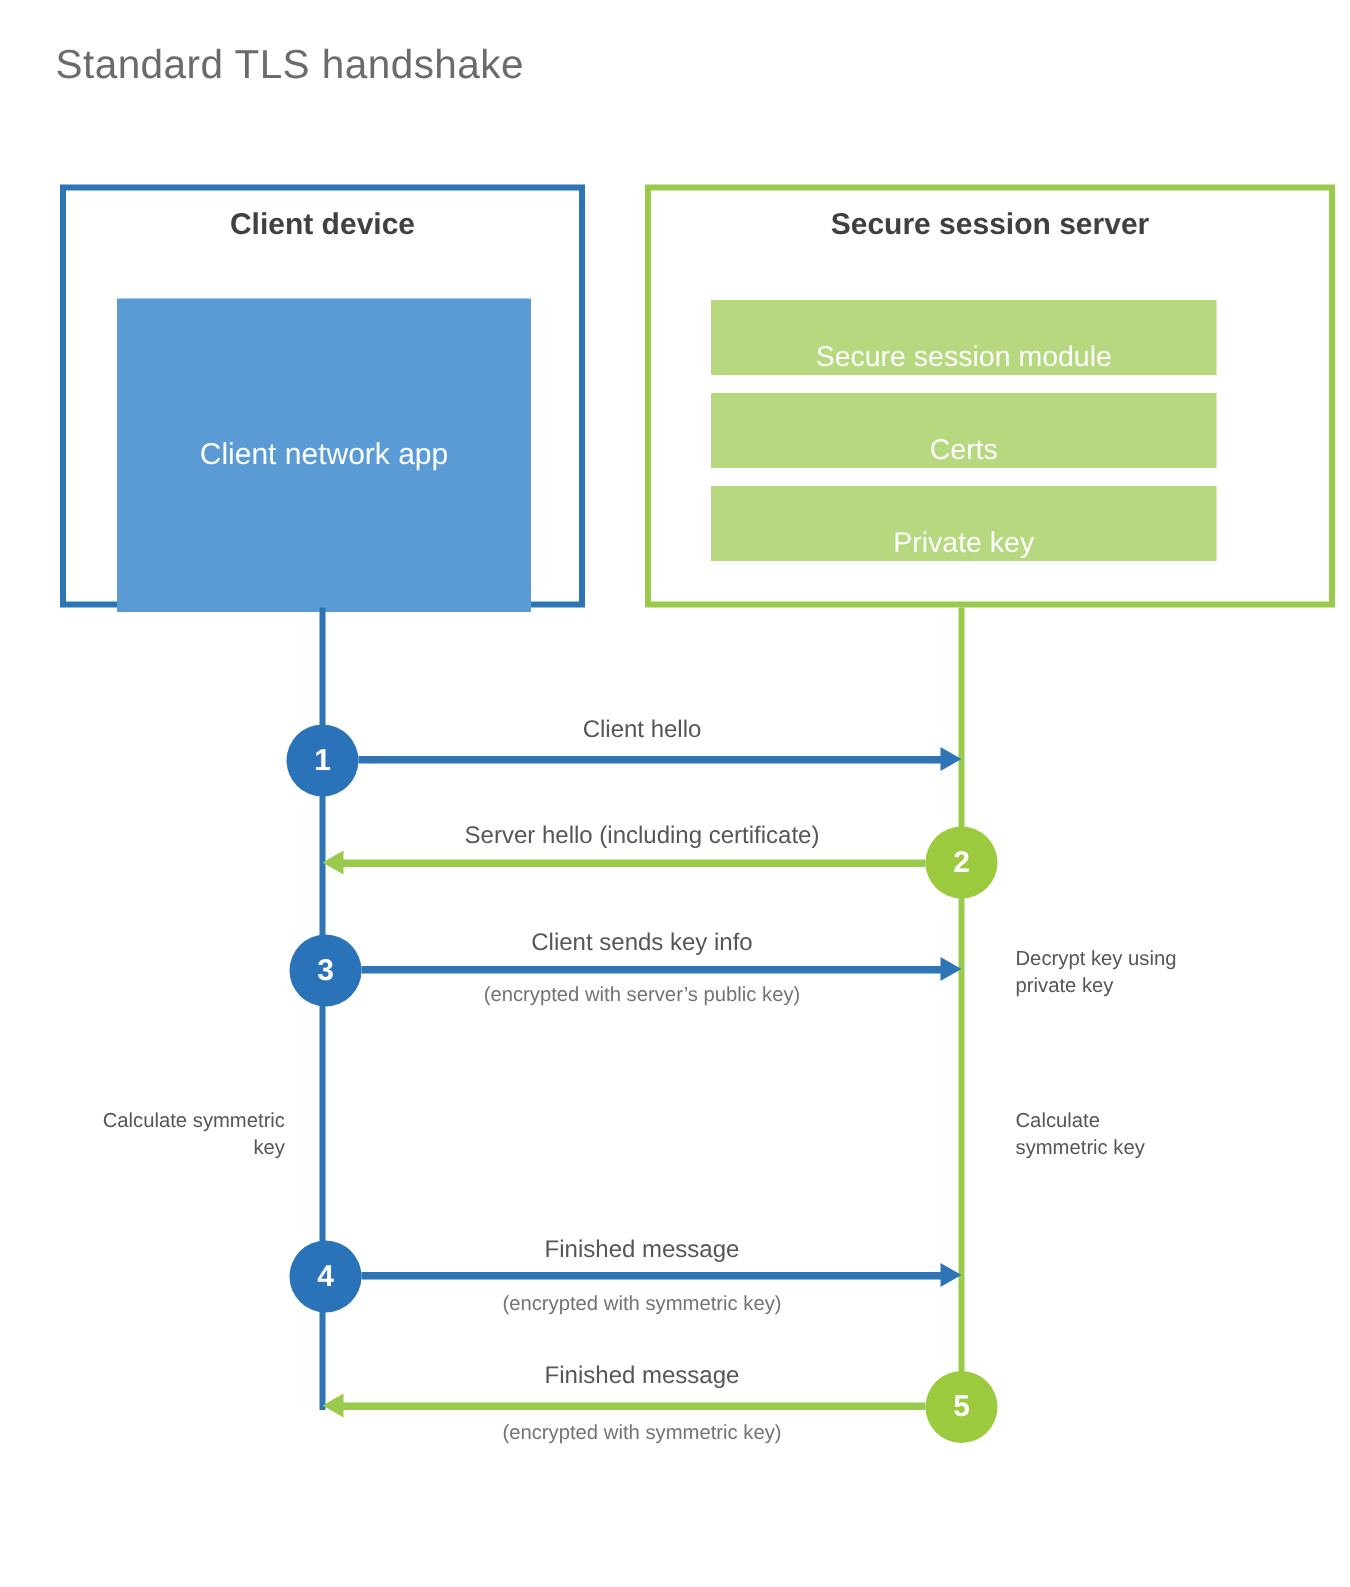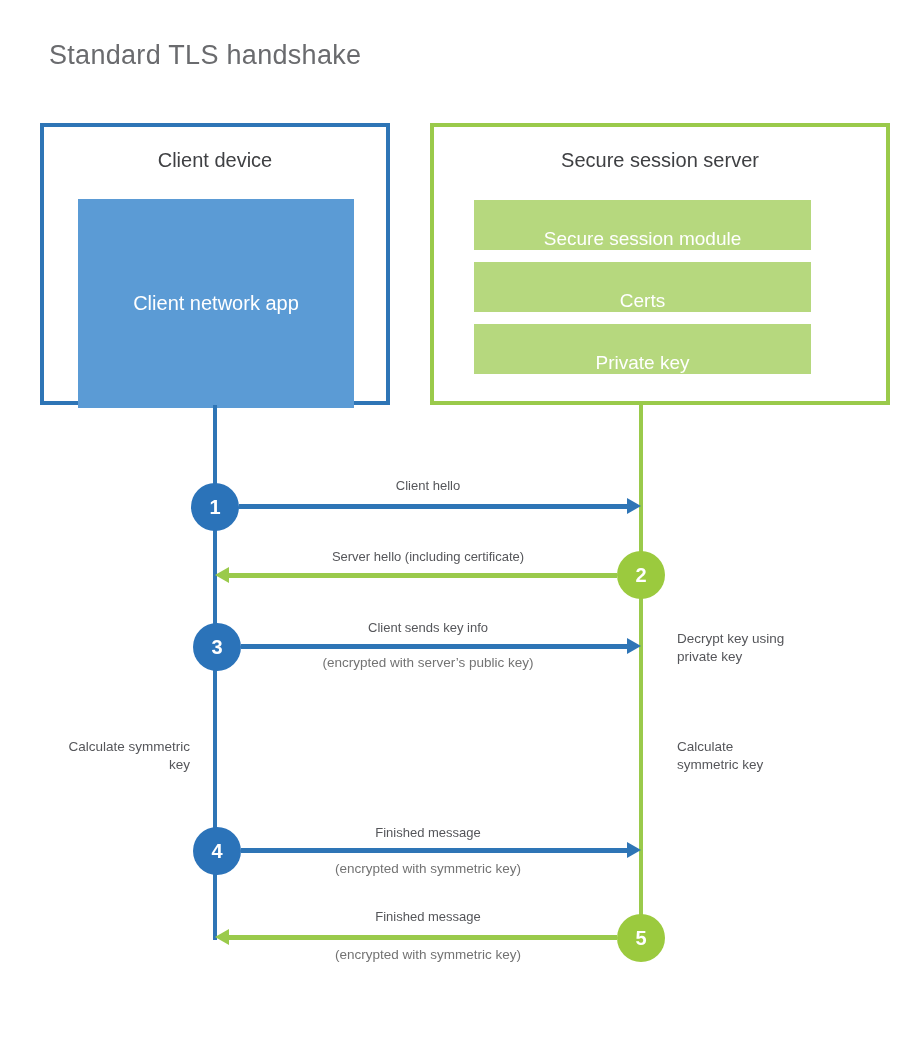--- a/index.html
+++ b/index.html
@@ -1,28 +1,28 @@
 <!DOCTYPE html>
 <html><head>
 <meta charset="utf-8">
 <style>
   html,body { margin:0; padding:0; background:#fff; }
   .canvas {
     position:relative; width:900px; height:1058px; background:#ffffff;
     font-family:"Liberation Sans","DejaVu Sans",sans-serif; overflow:hidden;
   }
   .title {
-    position:absolute; left:37px; top:28px; margin:12px;
+    position:absolute; left:37px; top:28px; margin:0;
     font-size:27px; font-weight:300; color:#6a6b6e; letter-spacing:0.3px;
   }
   .box { position:absolute; top:123px; height:282px; background:#fff; box-sizing:border-box; }
   .client-box { left:40px;  width:350px; border:4px solid #2e75b6; }
   .server-box { left:430px; width:460px; border:4px solid #9aca4b; }
   .box-title {
-    margin-top:22px; text-align:center; font-size:20px; font-weight:400; color:#3f4043;
+    margin-top:12px; text-align:center; font-size:20px; font-weight:700; color:#3f4043;
   }
   .client-app {
     position:absolute; left:34px; top:72px; width:276px; height:209px;
     background:#5b9bd5; color:#fff; display:flex; align-items:center; justify-content:center;
     text-align:center; font-size:20px; line-height:29px;
   }
   .client-app span { display:block; width:200px; }
   .bar {
     position:absolute; left:40px; width:337px; height:50px; background:#b6d87e;
     color:#fff; display:flex; align-items:flex-end; justify-content:center; font-size:19px;
@@ -61,21 +61,21 @@
   .arrow.blue.right  .head { border-left-color:#2e75b6; }
   .arrow.green.left  .head { border-right-color:#9aca4b; }
   .a1 { left:239px; top:504px; width:402px; }
   .a2 { left:215px; top:573px; width:402px; }
   .a3 { left:241px; top:644px; width:400px; }
   .a4 { left:241px; top:848px; width:400px; }
   .a5 { left:215px; top:935px; width:402px; }
 
   .msg-label {
     position:absolute; left:218px; width:420px; text-align:center;
-    font-size:13px; color:#55565a;
+    font-size:16px; color:#55565a;
   }
   .msg-sub {
     position:absolute; left:218px; width:420px; text-align:center;
     font-size:13.5px; color:#737373;
   }
   .l1 { top:478px; } .l2 { top:549px; }
   .l3 { top:620px; } .s3 { top:655px; }
   .l4 { top:825px; } .s4 { top:861px; }
   .l5 { top:909px; } .s5 { top:947px; }
 

